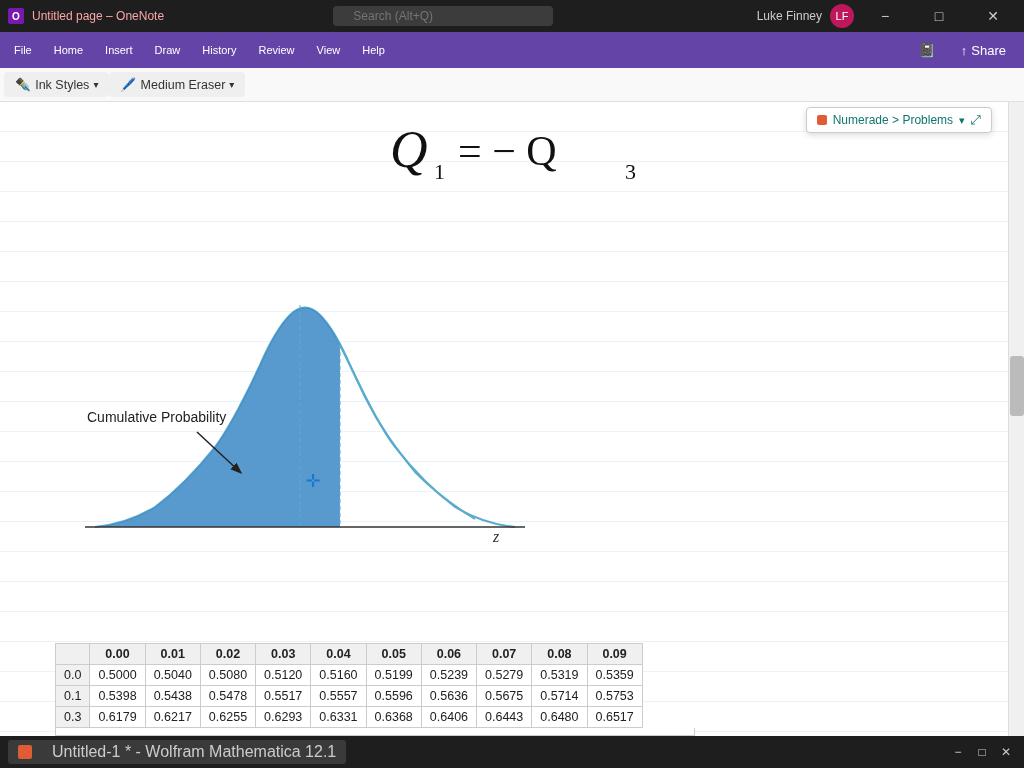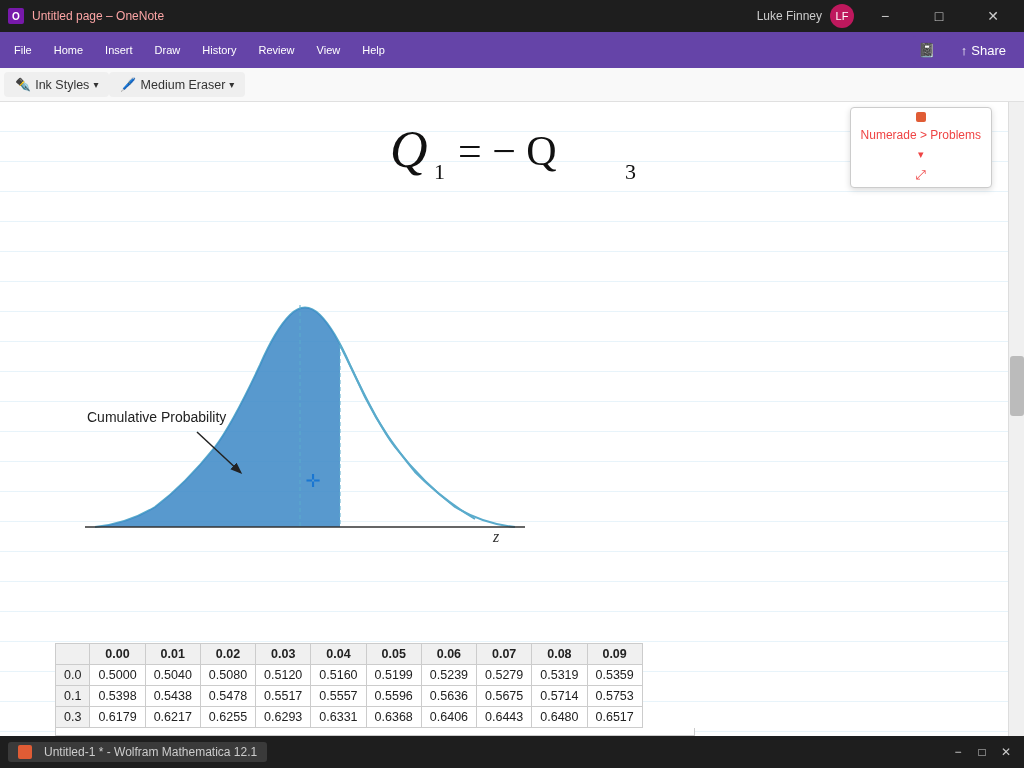--- a/index.html
+++ b/index.html
@@ -133,24 +133,23 @@
       top: 5px;
       right: 32px;
       background: white;
       border: 1px solid #ccc;
       border-radius: 4px;
       display: flex;
       align-items: center;
       gap: 6px;
       padding: 4px 10px;
       font-size: 12px;
-      color: #ef4444;
+      color: #0f766e;
       cursor: pointer;
       box-shadow: 0 2px 6px rgba(0,0,0,0.15);
-      flex-direction: column;
     }
 
     
     #scrollbar {
       position: absolute;
       right: 0;
       top: 0;
       bottom: 0;
       width: 16px;
       background: #f0f0f0;
@@ -198,26 +197,26 @@
       height: 32px;
       background: #1e1e1e;
       display: flex;
       align-items: center;
       padding: 0 8px;
       gap: 6px;
       position: absolute;
       bottom: 0; left: 0; right: 0;
     }
     .taskbar-item {
-      display: flex; align-items: center; gap: 12px;
+      display: flex; align-items: center; gap: 20px;
       padding: 3px 10px;
       background: #3a3a3a;
       border-radius: 3px;
       color: #ccc;
-      font-size: 12px;
+      font-size: 16px;
       cursor: pointer;
     }
     .taskbar-item-icon {
       width: 14px; height: 14px;
       border-radius: 2px;
       background: #e05c35;
       display: inline-block;
     }
     .taskbar-close {
       width: 20px; height: 20px;
@@ -240,20 +239,23 @@
   </style>
 </head>
 <body>
 
 <div id="titlebar">
   <div id="titlebar-left">
     <div class="onenote-icon">
       <span>O</span>
     </div>
     <span style="font-size:12px;color:#fca5a5;">Untitled page – OneNote</span>
+  </div>
+  <div id="titlebar-center">
+    <input id="search-box" style="background: rgb(60, 60, 60); border: none; border-radius: 4px; color: rgb(204, 204, 204); padding: 3px 20px; width: 220px; font-size: 12px;" placeholder="Search (Alt+Q)">
   </div>
   <div id="titlebar-right">
     <span style="font-size:12px;color:#ccc;margin-left:34px;">Luke Finney</span>
     <div style="width:24px;height:24px;border-radius:50%;background:#be185d;overflow:hidden;display:flex;align-items:center;justify-content:center;color:white;font-size:11px;">LF</div>
     <button class="win-btn">−</button>
     <button class="win-btn">□</button>
     <button class="win-btn close">✕</button>
   </div>
 </div>
 

